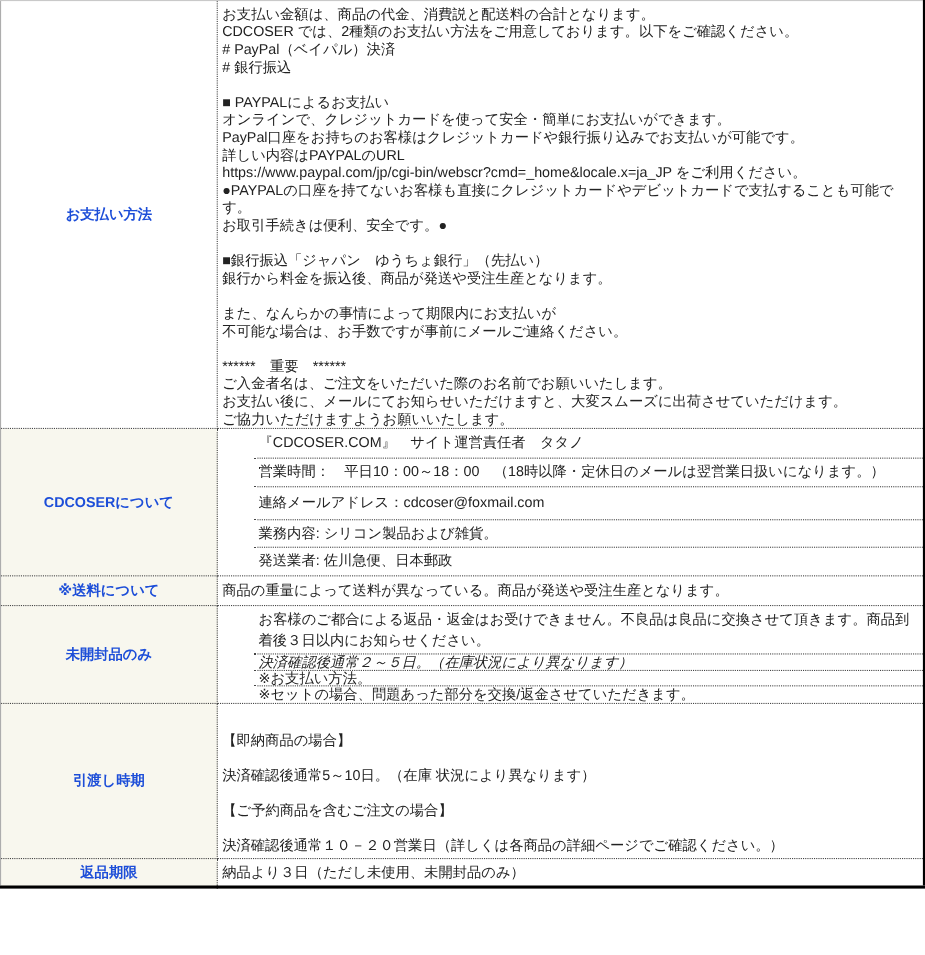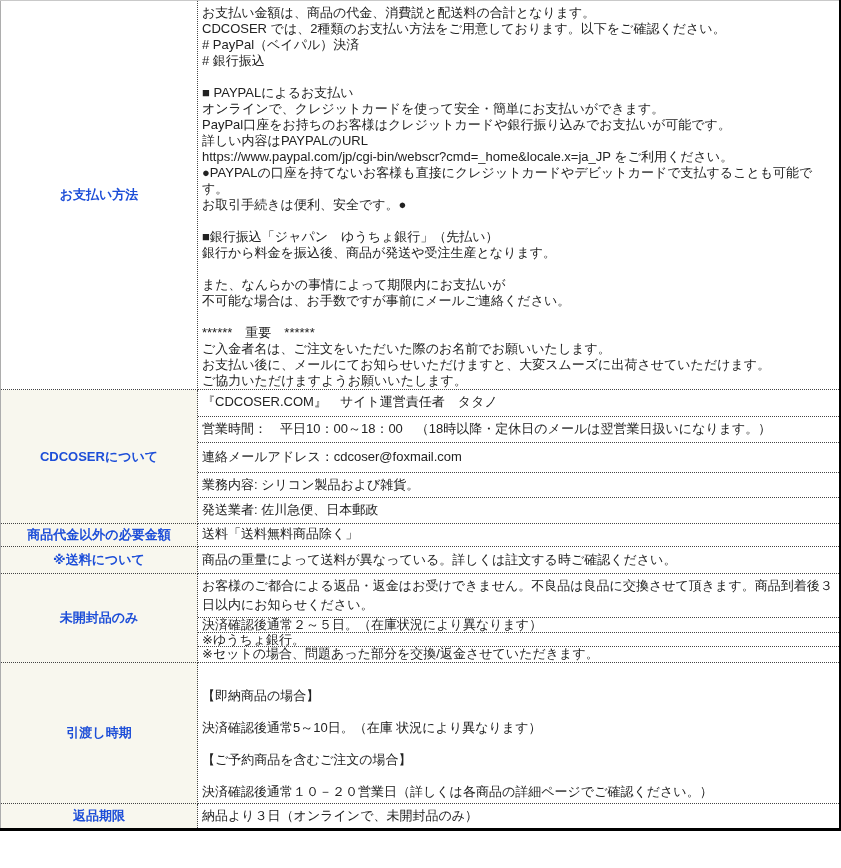--- a/index.html
+++ b/index.html
@@ -36,32 +36,33 @@
     vertical-align: top;
     padding: 0;
   }
   .pre { white-space: pre-line; }
   .payment-body { line-height: 16px; padding: 4px 4px; height: 388px; overflow: hidden; }
   .delivery-body { line-height: 16px; padding: 5px 4px; height: 120px; overflow: hidden; margin-top: 20px; }
   .subrow {
     border-top: 1px dotted #444444;
     padding: 4px 4px;
     line-height: 16px;
+    margin-left: 33px;
   }
   .subrow.first { border-top: none; }
   .sub-site     { min-height: 26px; }
   .sub-hours    { min-height: 26px; }
   .sub-email    { min-height: 30px; padding-top: 6px; }
   .sub-business { min-height: 25px; }
   .sub-shipper  { min-height: 26px; }
   .email-addr { font-weight: normal; font-family: "Liberation Sans", "DejaVu Sans", sans-serif; }
   .fee-body    { line-height: 15px; padding: 2px 4px; min-height: 20px; }
   .ship-body   { line-height: 16px; padding: 5px 4px; min-height: 26px; }
   .def-1 { line-height: 19px; padding: 2px 4px; min-height: 43px; }
-  .def-2 { line-height: 14px; padding: 0 4px; min-height: 15px; }
+  .def-2 { line-height: 14px; padding: 0 4px; min-height: 15px; font-style: italic; }
   .def-3 { line-height: 13px; padding: 0 4px; min-height: 14px; }
   .def-4 { line-height: 14px; padding: 0 4px 1px 4px; min-height: 15px; }
   .dl-1, .dl-2 { line-height: 16px; padding: 0 4px 1px 4px; min-height: 17px; }
   .retp-body  { line-height: 16px; padding: 4px 4px; min-height: 24px; }
   .rets-body  { line-height: 15px; padding: 3px 4px; min-height: 22px; }
 </style>
 </head>
 <body>
 
 <table class="info-table">
@@ -106,40 +107,34 @@
         <div class="subrow first sub-site">『CDCOSER.COM』　サイト運営責任者　タタノ</div>
         <div class="subrow sub-hours">営業時間：　平日10：00～18：00　（18時以降・定休日のメールは翌営業日扱いになります。）</div>
         <div class="subrow sub-email">
           <span>連絡メールアドレス：</span><span class="email-addr">cdcoser@foxmail.com</span>
         </div>
         <div class="subrow sub-business">業務内容: シリコン製品および雑貨。</div>
         <div class="subrow sub-shipper">発送業者: 佐川急便、日本郵政</div>
       </td>
     </tr>
 
-    <tr>
-      <th class="hdr">商品代金以外の必要金額</th>
-      <td class="cell">
-        <div class="fee-body">送料「送料無料商品除く」</div>
-      </td>
-    </tr>
 
     <tr>
       <th class="hdr">※送料について</th>
       <td class="cell">
-        <div class="ship-body">商品の重量によって送料が異なっている。詳しくは註文する時ご確認ください。</div>
+        <div class="ship-body">商品の重量によって送料が異なっている。商品が発送や受注生産となります。</div>
       </td>
     </tr>
 
     <tr>
       <th class="hdr">未開封品のみ</th>
       <td class="cell">
         <div class="subrow first def-1">お客様のご都合による返品・返金はお受けできません。不良品は良品に交換させて頂きます。商品到着後３日以内にお知らせください。</div>
         <div class="subrow def-2">決済確認後通常２～５日。（在庫状況により異なります）</div>
-        <div class="subrow def-3">※ゆうちょ銀行。</div>
+        <div class="subrow def-3">※お支払い方法。</div>
         <div class="subrow def-4">※セットの場合、問題あった部分を交換/返金させていただきます。</div>
       </td>
     </tr>
 
     <tr>
       <th class="hdr">引渡し時期</th>
       <td class="cell">
         <div class="pre delivery-body">【即納商品の場合】
 
 決済確認後通常5～10日。（在庫 状況により異なります）
@@ -147,19 +142,19 @@
 【ご予約商品を含むご注文の場合】
 
 決済確認後通常１０－２０営業日（詳しくは各商品の詳細ページでご確認ください。）</div>
       </td>
     </tr>
 
 
     <tr>
       <th class="hdr">返品期限</th>
       <td class="cell">
-        <div class="retp-body">納品より３日（オンラインで、未開封品のみ）</div>
+        <div class="retp-body">納品より３日（ただし未使用、未開封品のみ）</div>
       </td>
     </tr>
 
 
   </tbody>
 </table>
 
 </body></html>

